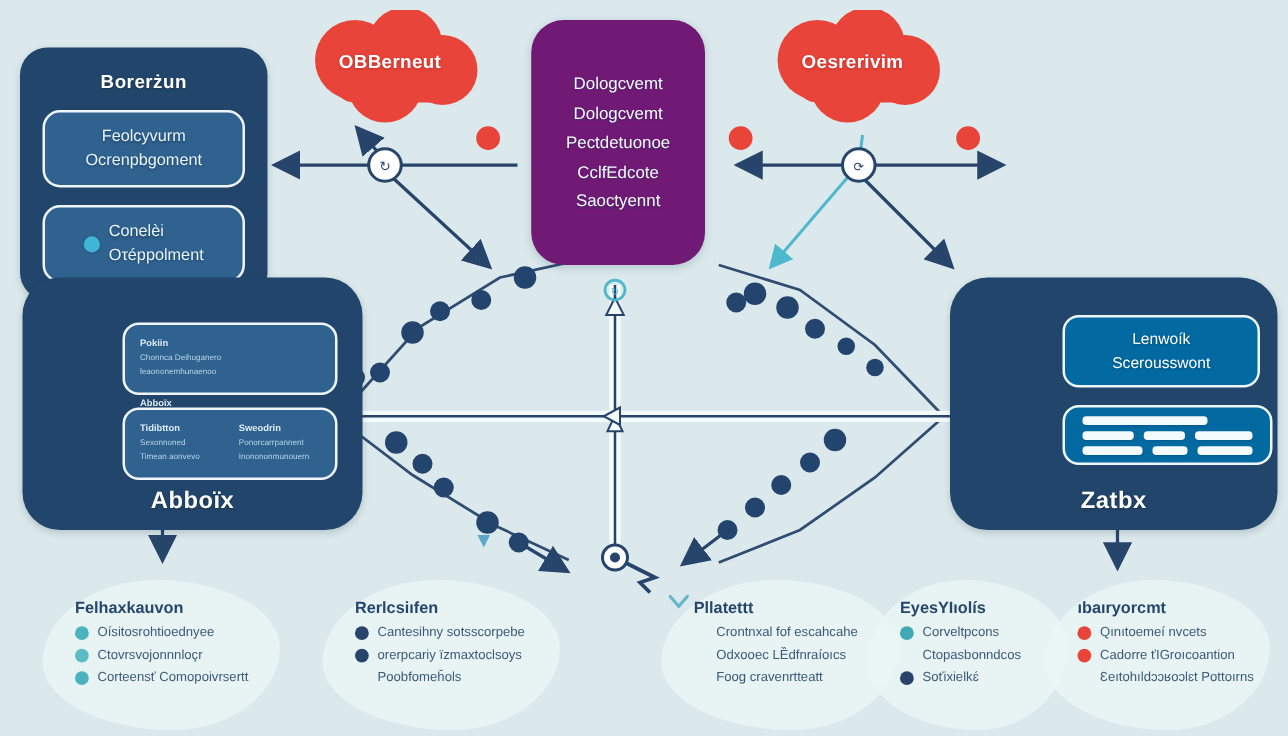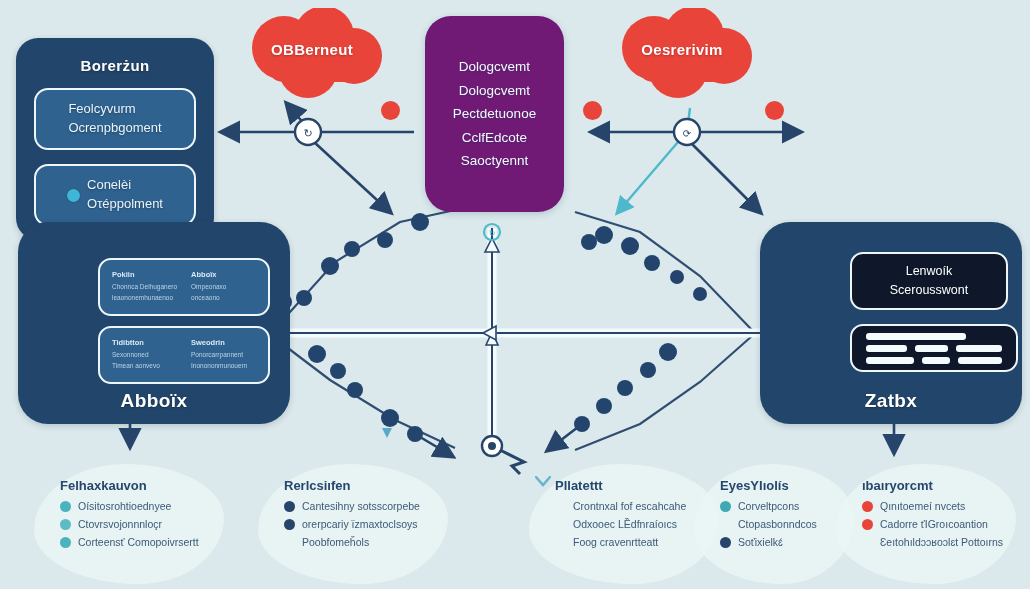--- a/index.html
+++ b/index.html
@@ -49,21 +49,21 @@
     box-shadow:0 0 2px rgba(0,0,0,.25);
   }
   .card-dot.half{
     background:linear-gradient(90deg,#3fb6d8 0 50%,#6fd0e6 50% 100%);
   }
   .card-text{
     color:#eaf4fb;font-size:13px;line-height:1.45;
     text-align:left;
     text-shadow:0 1px 2px rgba(0,0,0,.3);
   }
-  .card-text.center{text-align:left;}
+  .card-text.center{text-align:center;}
 
   
   .cloud{position:absolute;}
   .cloud svg{display:block;}
   .cloud-label{
     position:absolute;left:0;right:0;top:34%;
     text-align:center;color:#fff;font-size:15px;font-weight:bold;
     letter-spacing:.3px;text-shadow:0 1px 2px rgba(120,20,15,.45);
   }
 
@@ -97,21 +97,21 @@
     display:block;white-space:nowrap;overflow:hidden;
   }
   .minicol .ms{
     color:#b9d4e8;font-size:6.5px;line-height:1.7;
     display:block;white-space:nowrap;overflow:hidden;
   }
 
   
   .tealcard{
     position:absolute;
-    background:#0f172a;
+    background:#0369a1;
     border:2.5px solid #eef6fa;
     border-radius:13px;
     box-sizing:border-box;
     display:flex;align-items:center;justify-content:center;
   }
   .tealcard .tt{
     color:#ffffff;font-size:12.5px;line-height:1.5;text-align:center;
     text-shadow:0 1px 2px rgba(0,40,50,.35);
   }
   .barstack{
@@ -326,21 +326,21 @@
     <div class="ct">
       <div>Dologcvemt</div>
       <div>Dologcvemt</div>
       <div>Pectdetuonoe</div>
       <div>CclfEdcote</div>
       <div>Saoctyennt</div>
     </div>
   </div>
 
   <div class="panel" id="p-bl" style="left:18px;top:222px;width:272px;height:202px;border-radius:30px;">
-    <div class="minicard" style="left:80px;top:36px;width:172px;height:58px;">
+    <div class="minicard" style="left:80px;top:36px;width:172px;height:58px;flex-direction:column;">
       <div class="minicol">
         <b class="mt">Pokiin</b>
         <span class="ms">Chonnca Deihuganero</span>
         <span class="ms">leaononemhunaenoo</span>
       </div>
       <div class="minicol">
         <b class="mt">Abboïx</b>
         <span class="ms">Ompeonaxo</span>
         <span class="ms">onceaono</span>
       </div>

